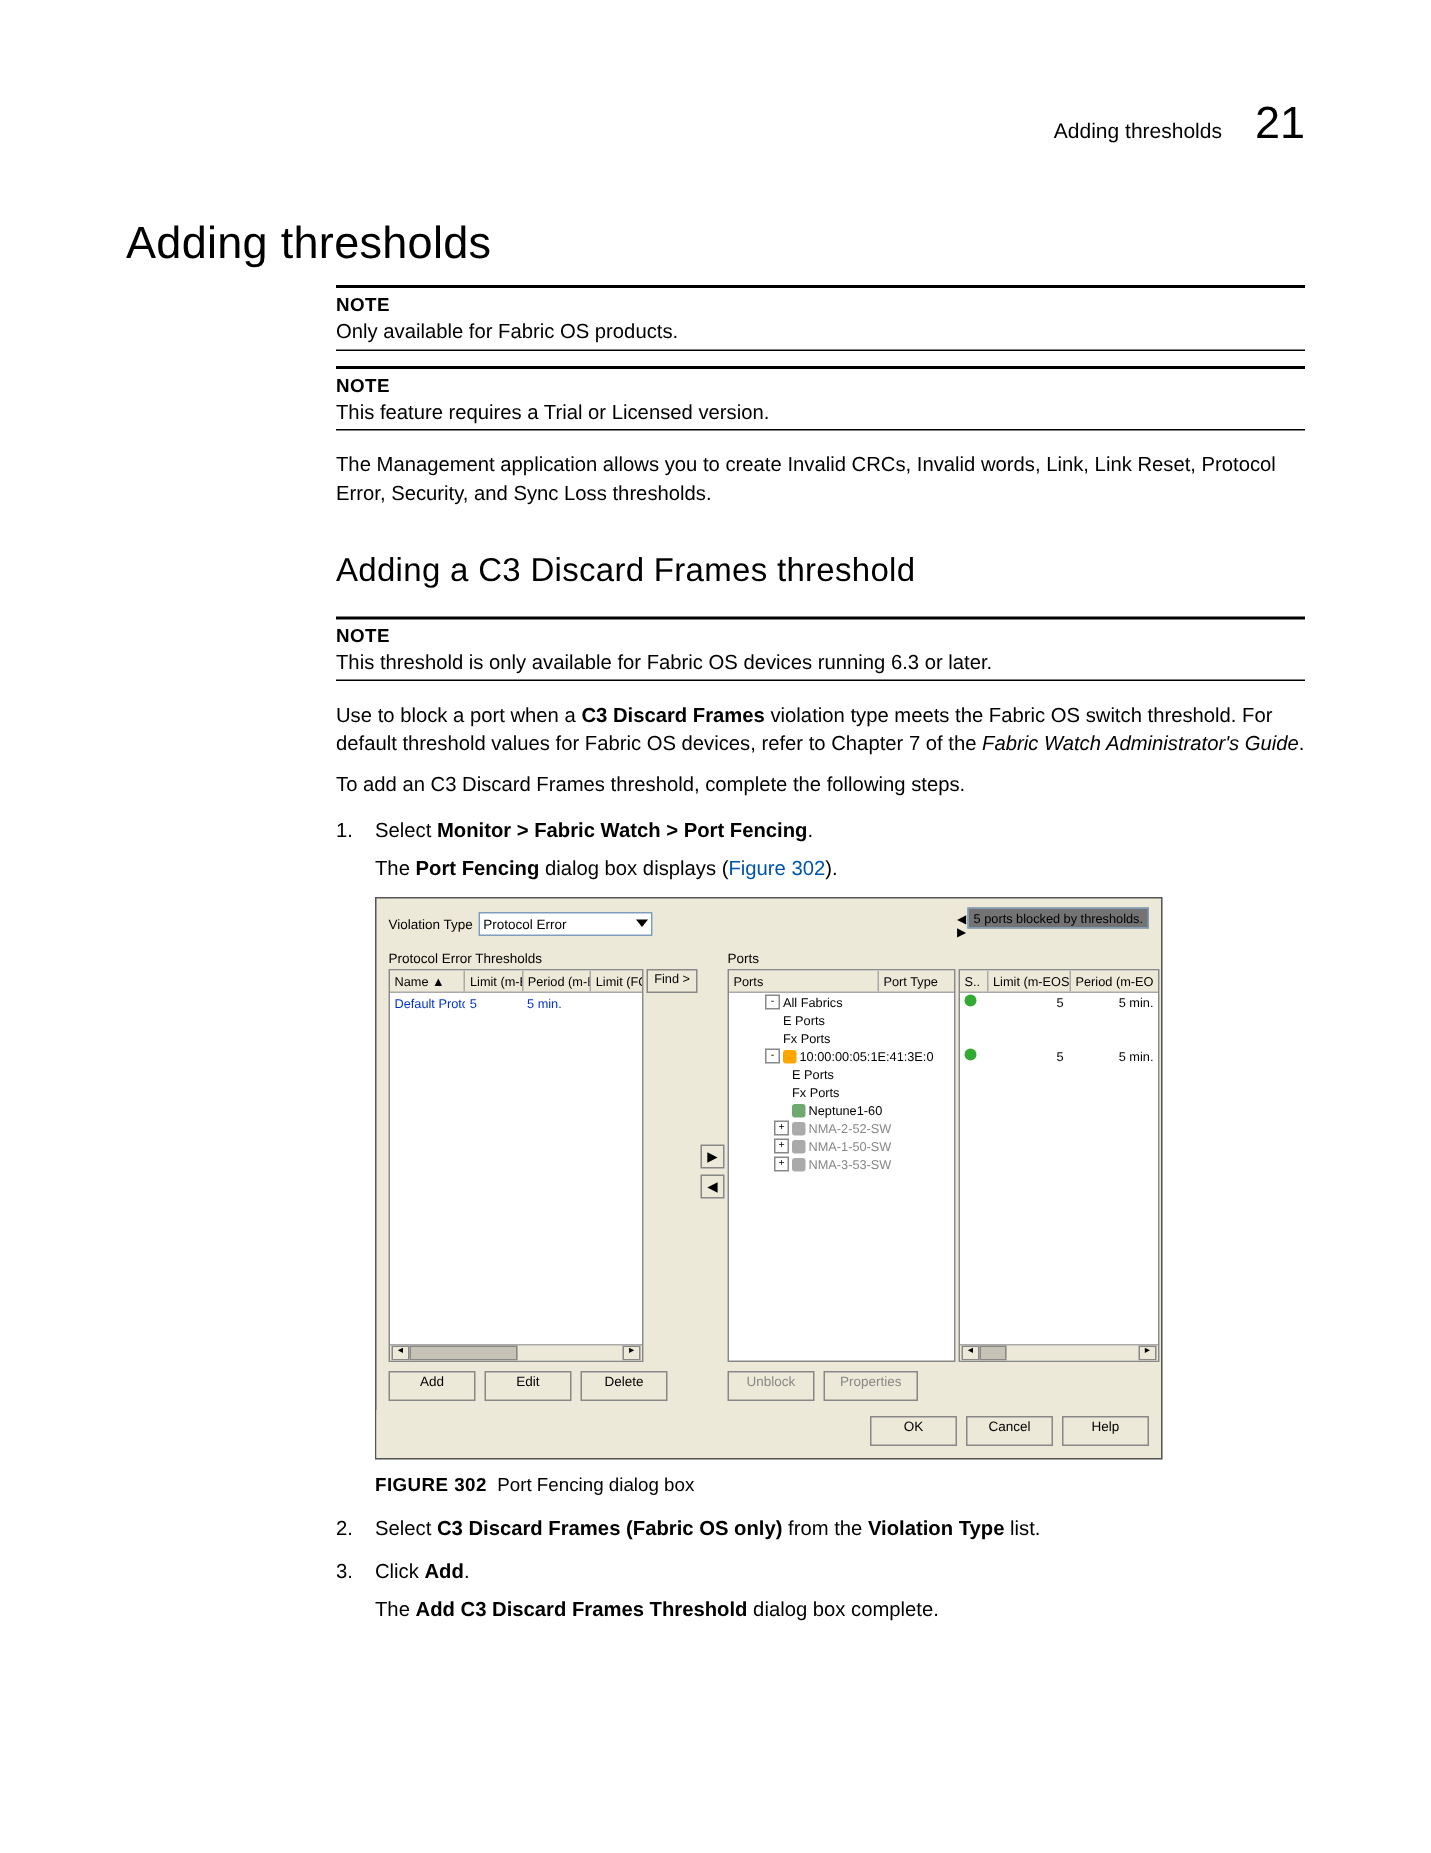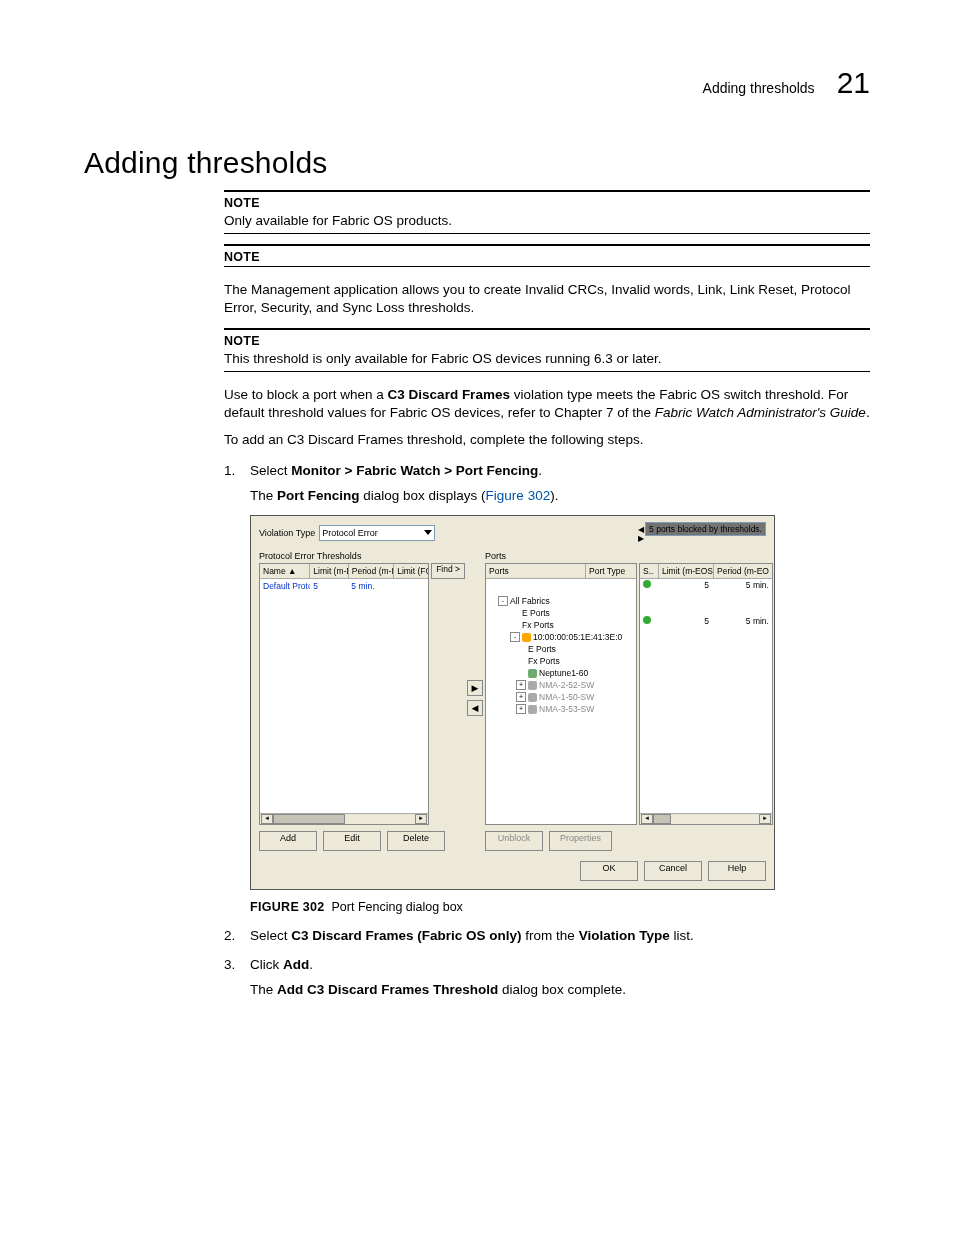--- a/index.html
+++ b/index.html
@@ -51,21 +51,21 @@
   .btn.disabled{color:#888;}
   .midcol{width:20px;display:flex;flex-direction:column;align-items:center;justify-content:center;gap:4px;}
   .midbtn{width:14px;height:14px;border:1px solid #888;background:#ece9d8;display:flex;align-items:center;justify-content:center;font-size:9px;}
   .rt-cols{display:flex;gap:2px;}
   .rt-left{flex:none;width:152px;}
   .rt-right{flex:1;}
   .tree{border:1px solid #888;background:#fff;height:260px;font-size:8.5px;overflow:hidden;position:relative;}
   .tree .ghead>div.pt{width:44px;}
   .tree .ghead>div.pn{flex:1;}
   .trow{display:flex;align-items:center;height:12px;padding-left:2px;gap:2px;}
-  .pad1{padding-left:12px;margin-top:16px;} .pad2{padding-left:24px;} .pad3{padding-left:30px;}
+  .pad1{padding-left:24px;} .pad2{padding-left:24px;} .pad3{padding-left:30px;}
   .pm{width:8px;height:8px;border:1px solid #888;font-size:7px;line-height:7px;text-align:center;flex:none;}
   .ic{width:9px;height:9px;flex:none;}
   .ic.fab{background:#ffa500;border-radius:2px;}
   .ic.sw{background:#6fa96f;border-radius:2px;}
   .ic.g{background:#aaa;border-radius:2px;}
   .muted{color:#888;}
   .r2head .c-s{width:12px;} .r2head .c-l{width:48px;} .r2head .c-p{flex:1;}
   .r2row{display:flex;height:12px;align-items:center;}
   .r2row>div{padding:0 3px;white-space:nowrap;}
   .dot{width:8px;height:8px;border-radius:50%;background:#3a3;display:inline-block;}
@@ -87,24 +87,26 @@
   <h1 class="h1">Adding thresholds</h1>
 
   <div class="col">
     <div class="rule"></div>
     <div class="note-label">NOTE</div>
     <div class="note-body">Only available for Fabric OS products.</div>
     <div class="rule-thin"></div>
 
     <div class="rule"></div>
     <div class="note-label">NOTE</div>
+    <div class="note-body">This feature requires a Trial or Licensed version.</div>
     <div class="rule-thin"></div>
 
     <div class="body">The Management application allows you to create Invalid CRCs, Invalid words, Link, Link Reset, Protocol Error, Security, and Sync Loss thresholds.</div>
 
+    <h2 class="h2">Adding a C3 Discard Frames threshold</h2>
 
     <div class="rule"></div>
     <div class="note-label">NOTE</div>
     <div class="note-body">This threshold is only available for Fabric OS devices running 6.3 or later.</div>
     <div class="rule-thin"></div>
 
     <div class="body">
       <span>Use to block a port when a </span><b>C3 Discard Frames</b><span> violation type meets the Fabric OS switch threshold. For default threshold values for Fabric OS devices, refer to Chapter 7 of the </span><span class="ital">Fabric Watch Administrator's Guide</span><span>.</span>
     </div>
     <div class="body" style="margin-top:8px">To add an C3 Discard Frames threshold, complete the following steps.</div>

